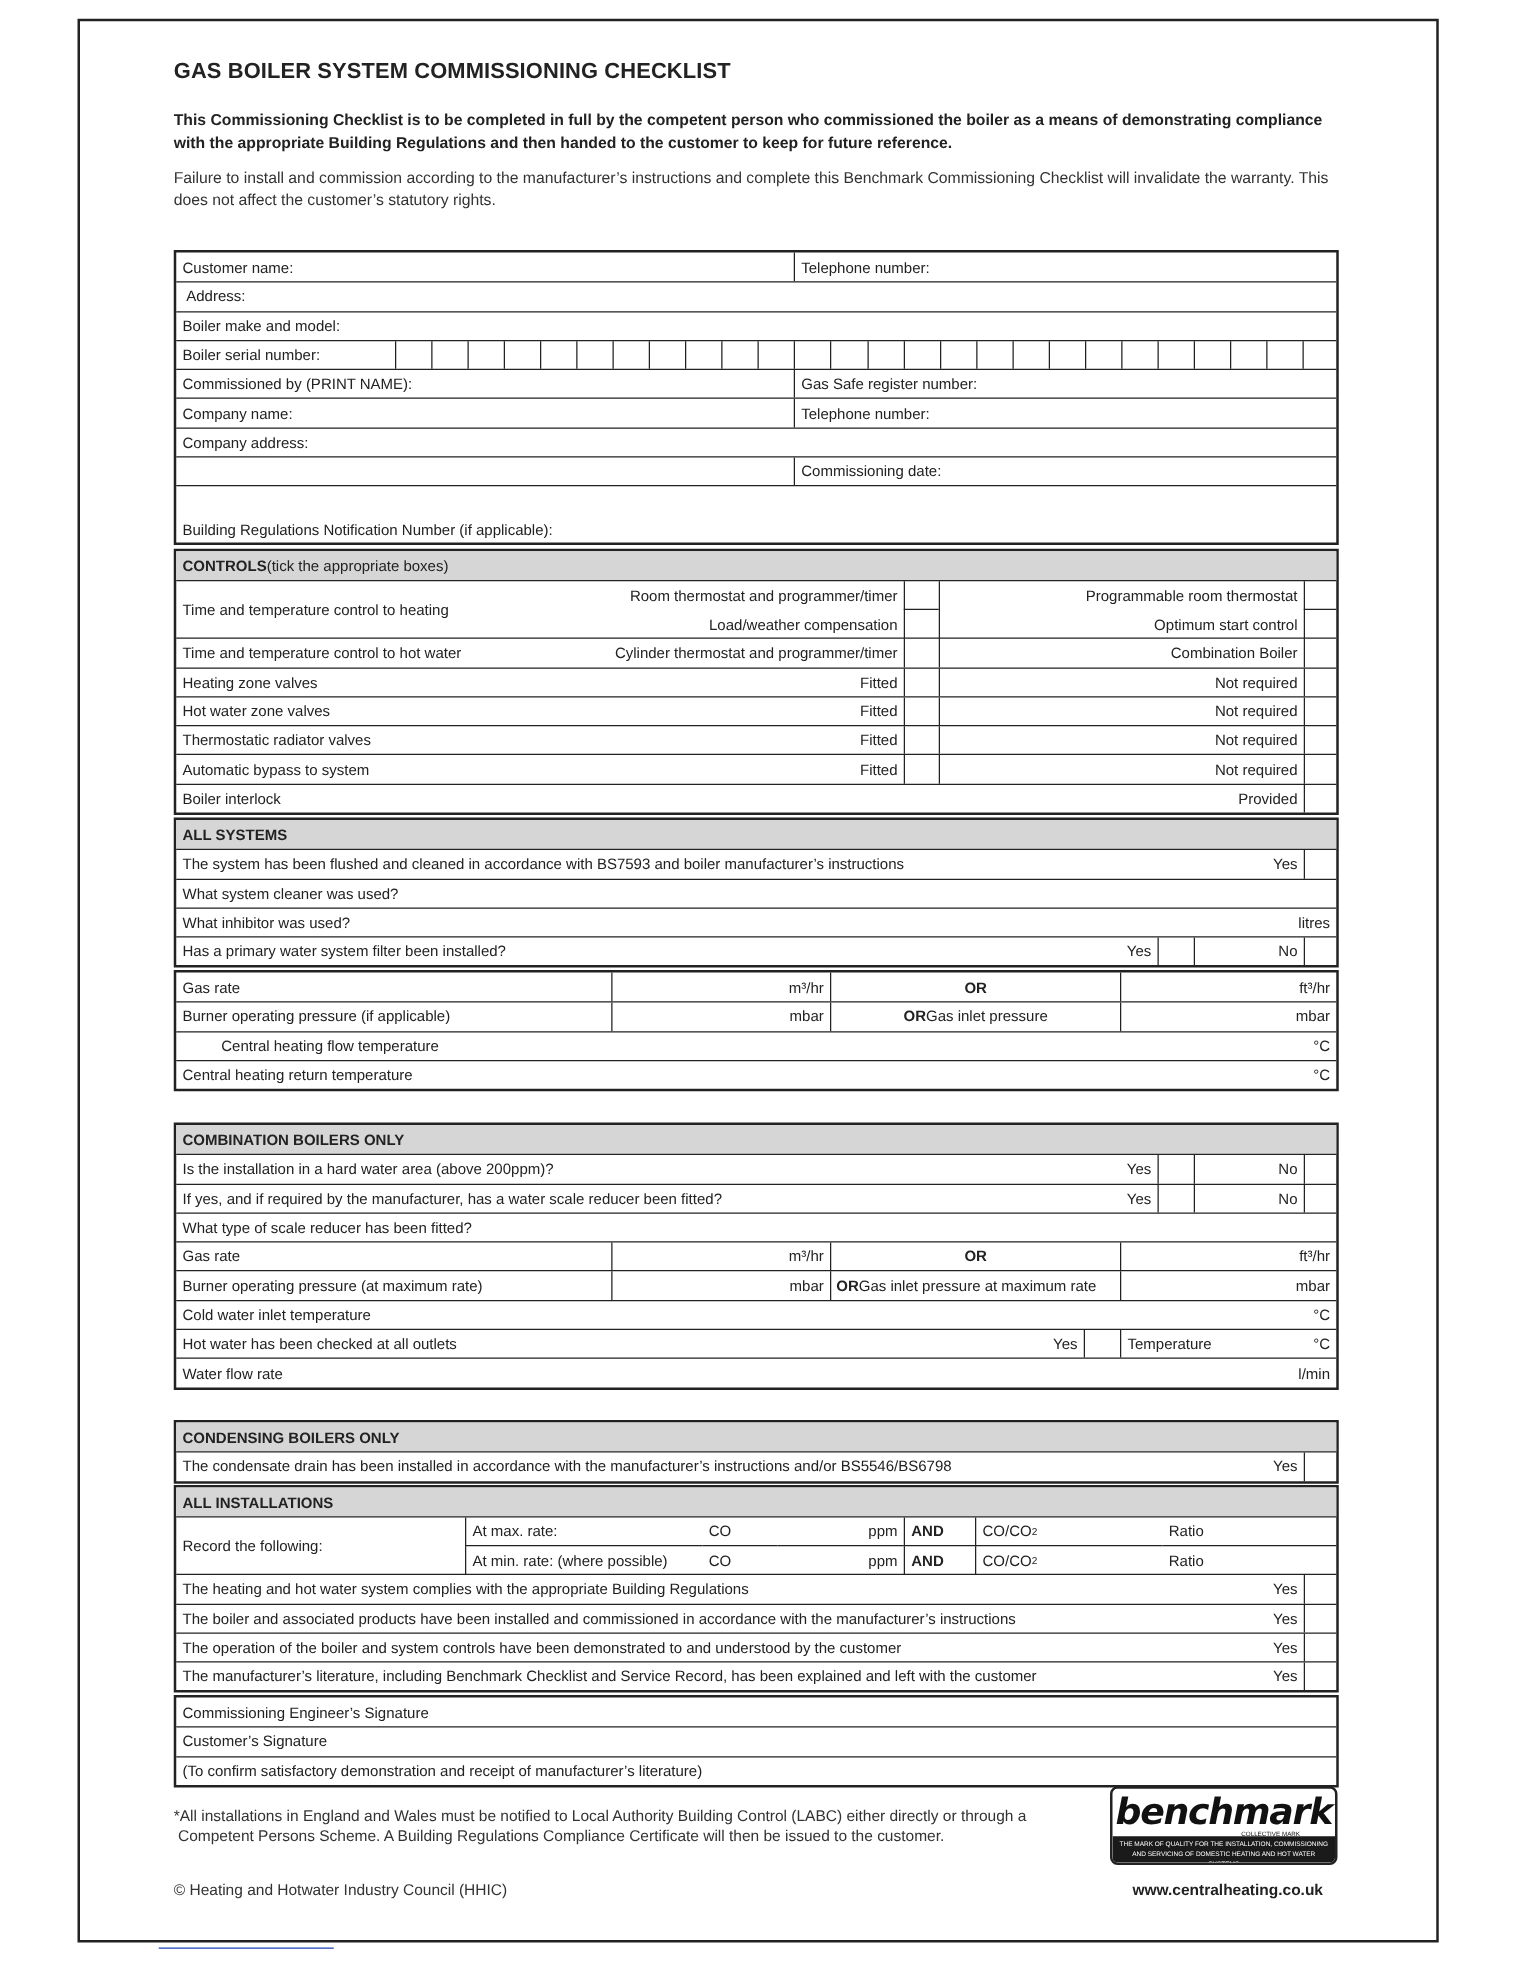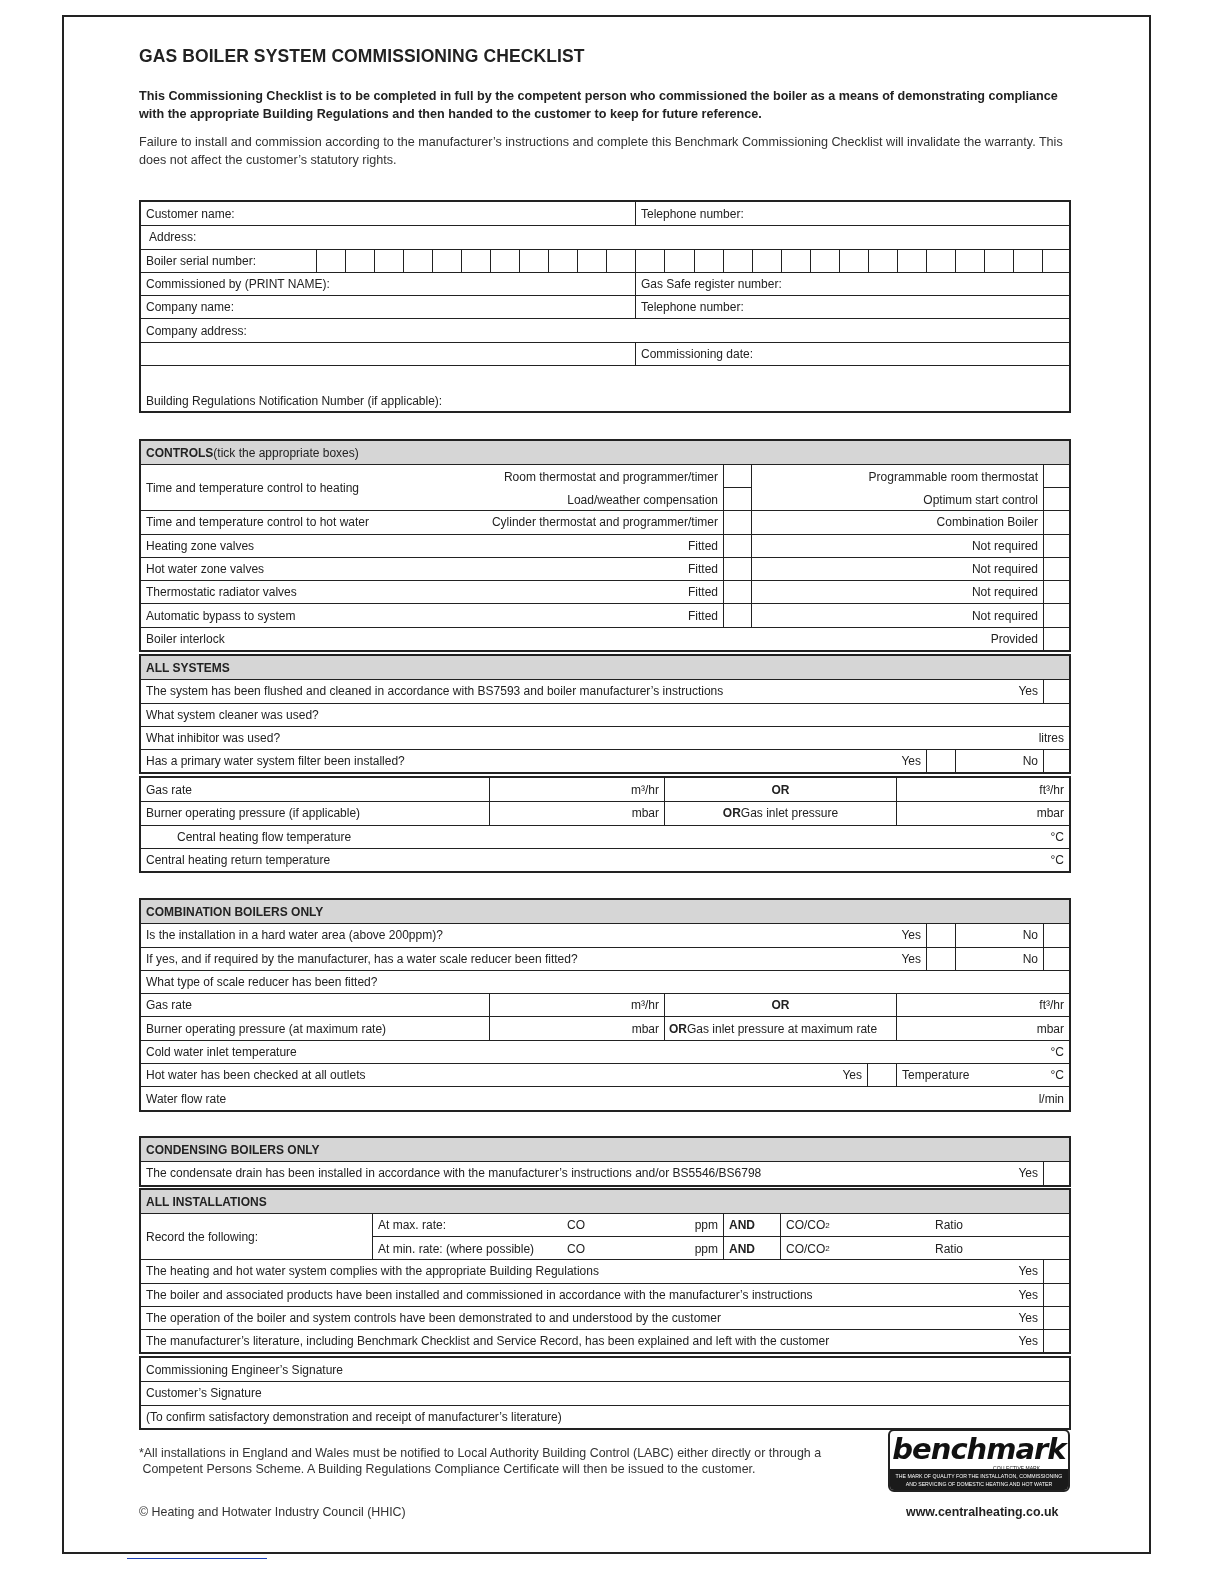--- a/index.html
+++ b/index.html
@@ -46,20 +46,25 @@
     <div class="cell" style="left:0;width:494px;">
         <span>Customer name:</span>
       </div>
     <div class="cell vl" style="left:494px;right:0;">
         <span>Telephone number:</span>
       </div>
   </div>
   <div class="row">
     <div class="cell" style="left:3px;right:0;">
         <span>Address:</span>
+      </div>
+  </div>
+  <div class="row">
+    <div class="cell" style="left:0;right:0;">
+        <span>Boiler make and model:</span>
       </div>
   </div>
   <div class="row">
     <div class="cell" style="left:0;width:175px;">
         <span>Boiler serial number:</span>
       </div>
     <div id="serial-boxes">
         <div class="serial-box" style="left: 175px; width: 29.0385px;"></div>
         <div class="serial-box" style="left: 204.038px; width: 29.0385px;"></div>
         <div class="serial-box" style="left: 233.077px; width: 29.0385px;"></div>

